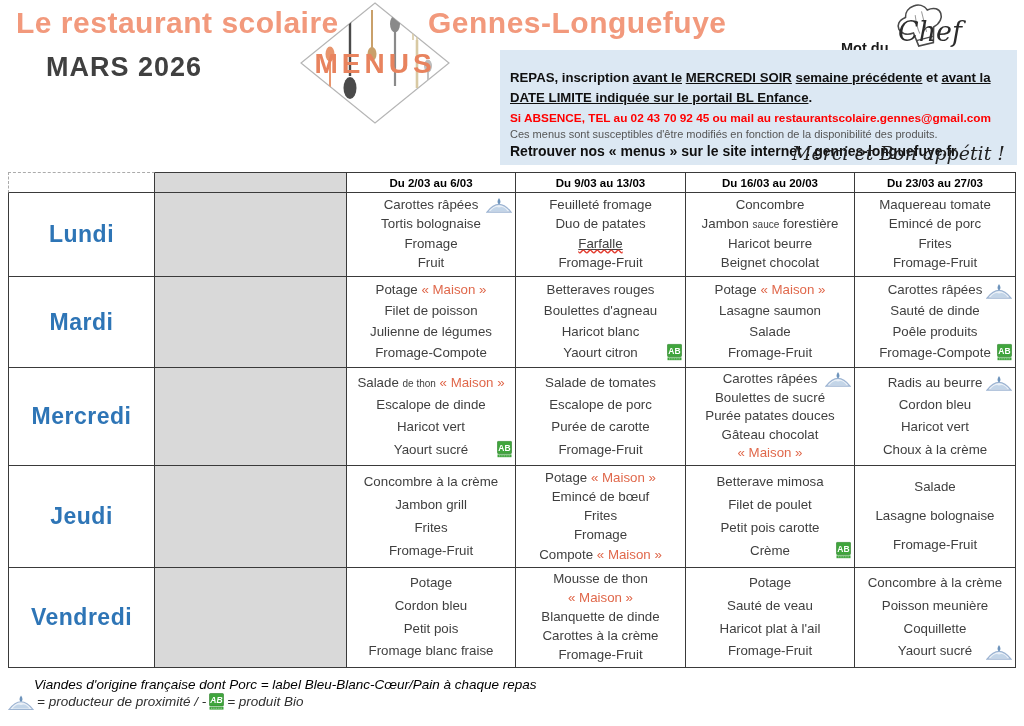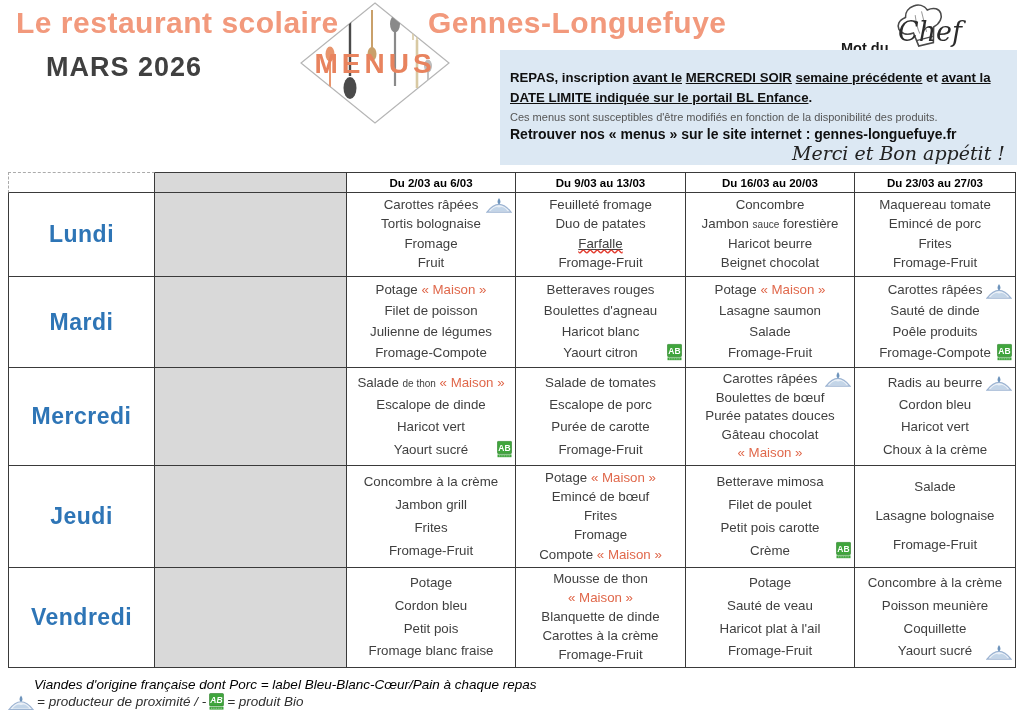--- a/index.html
+++ b/index.html
@@ -90,20 +90,21 @@
         <path d="M29 39 L46 39" stroke="#4a4a4a" stroke-width="1.2"></path>
         <path d="M34 14 C33 22 33 28 34 33 M41 12 C41 20 41 27 41 33" stroke="#9a9a9a" stroke-width="1" fill="none"></path>
       </g>
     </svg>
   </div>
   <div class="motdu">Mot du</div>
   <div class="chef-script">Chef</div>
 
   <div class="info-box">
     <div class="inscription"><span>REPAS, inscription </span><span class="u">avant le</span><span> </span><span class="u">MERCREDI SOIR</span><span> </span><span class="u">semaine précédente</span><span> et </span><span class="u">avant la DATE LIMITE indiquée sur le portail BL Enfance</span><span>.</span></div>
+    <div class="absence">Si ABSENCE, TEL au 02 43 70 92 45 ou mail au restaurantscolaire.gennes@gmail.com</div>
     <div class="note">Ces menus sont susceptibles d'être modifiés en fonction de la disponibilité des produits.</div>
     <div class="website">Retrouver nos « menus » sur le site internet : gennes-longuefuye.fr</div>
     <div class="thanks">Merci et Bon appétit !</div>
   </div>
 
   <div id="menu-grid">
       <div class="g bl bt corner"></div>
       <div class="g grayc bt"></div>
       <div class="g whead bt">Du 2/03 au 6/03</div>
       <div class="g whead bt">Du 9/03 au 13/03</div>
@@ -197,21 +198,21 @@
         <div class="menu-line"><span>Escalope de porc</span></div>
         <div class="menu-line"><span>Purée de carotte</span></div>
         <div class="menu-line"><span>Fromage-Fruit</span></div>
       </div>
       <div class="g menu">
         <div class="menu-line"><span>Carottes râpées</span><span class="cell-icon"><svg width="26" height="19" viewBox="0 0 26 19">
               <path d="M1 17.5 Q13 2 25 17.5 Z" fill="#EAF0F7" stroke="#9DB4D2" stroke-width="1.2"></path>
               <path d="M4.5 16.5 q4.5 -5.5 8.5 -3.5 q4.5 -2 8.5 3.5 Z" fill="#C3D5E8"></path>
               <path d="M13 3.5 q3 4 0 6.5 q-3 -2.5 0 -6.5" fill="#6E94BC"></path>
             </svg></span></div>
-        <div class="menu-line"><span>Boulettes de bœuf</span></div>
+        <div class="menu-line"><span>Boulettes de sucré</span></div>
         <div class="menu-line"><span>Purée patates douces</span></div>
         <div class="menu-line"><span>Gâteau chocolat</span></div>
         <div class="menu-line"><span class="maison">« Maison »</span></div>
       </div>
       <div class="g menu">
         <div class="menu-line"><span>Radis au beurre</span><span class="cell-icon"><svg width="26" height="19" viewBox="0 0 26 19">
               <path d="M1 17.5 Q13 2 25 17.5 Z" fill="#EAF0F7" stroke="#9DB4D2" stroke-width="1.2"></path>
               <path d="M4.5 16.5 q4.5 -5.5 8.5 -3.5 q4.5 -2 8.5 3.5 Z" fill="#C3D5E8"></path>
               <path d="M13 3.5 q3 4 0 6.5 q-3 -2.5 0 -6.5" fill="#6E94BC"></path>
             </svg></span></div>

